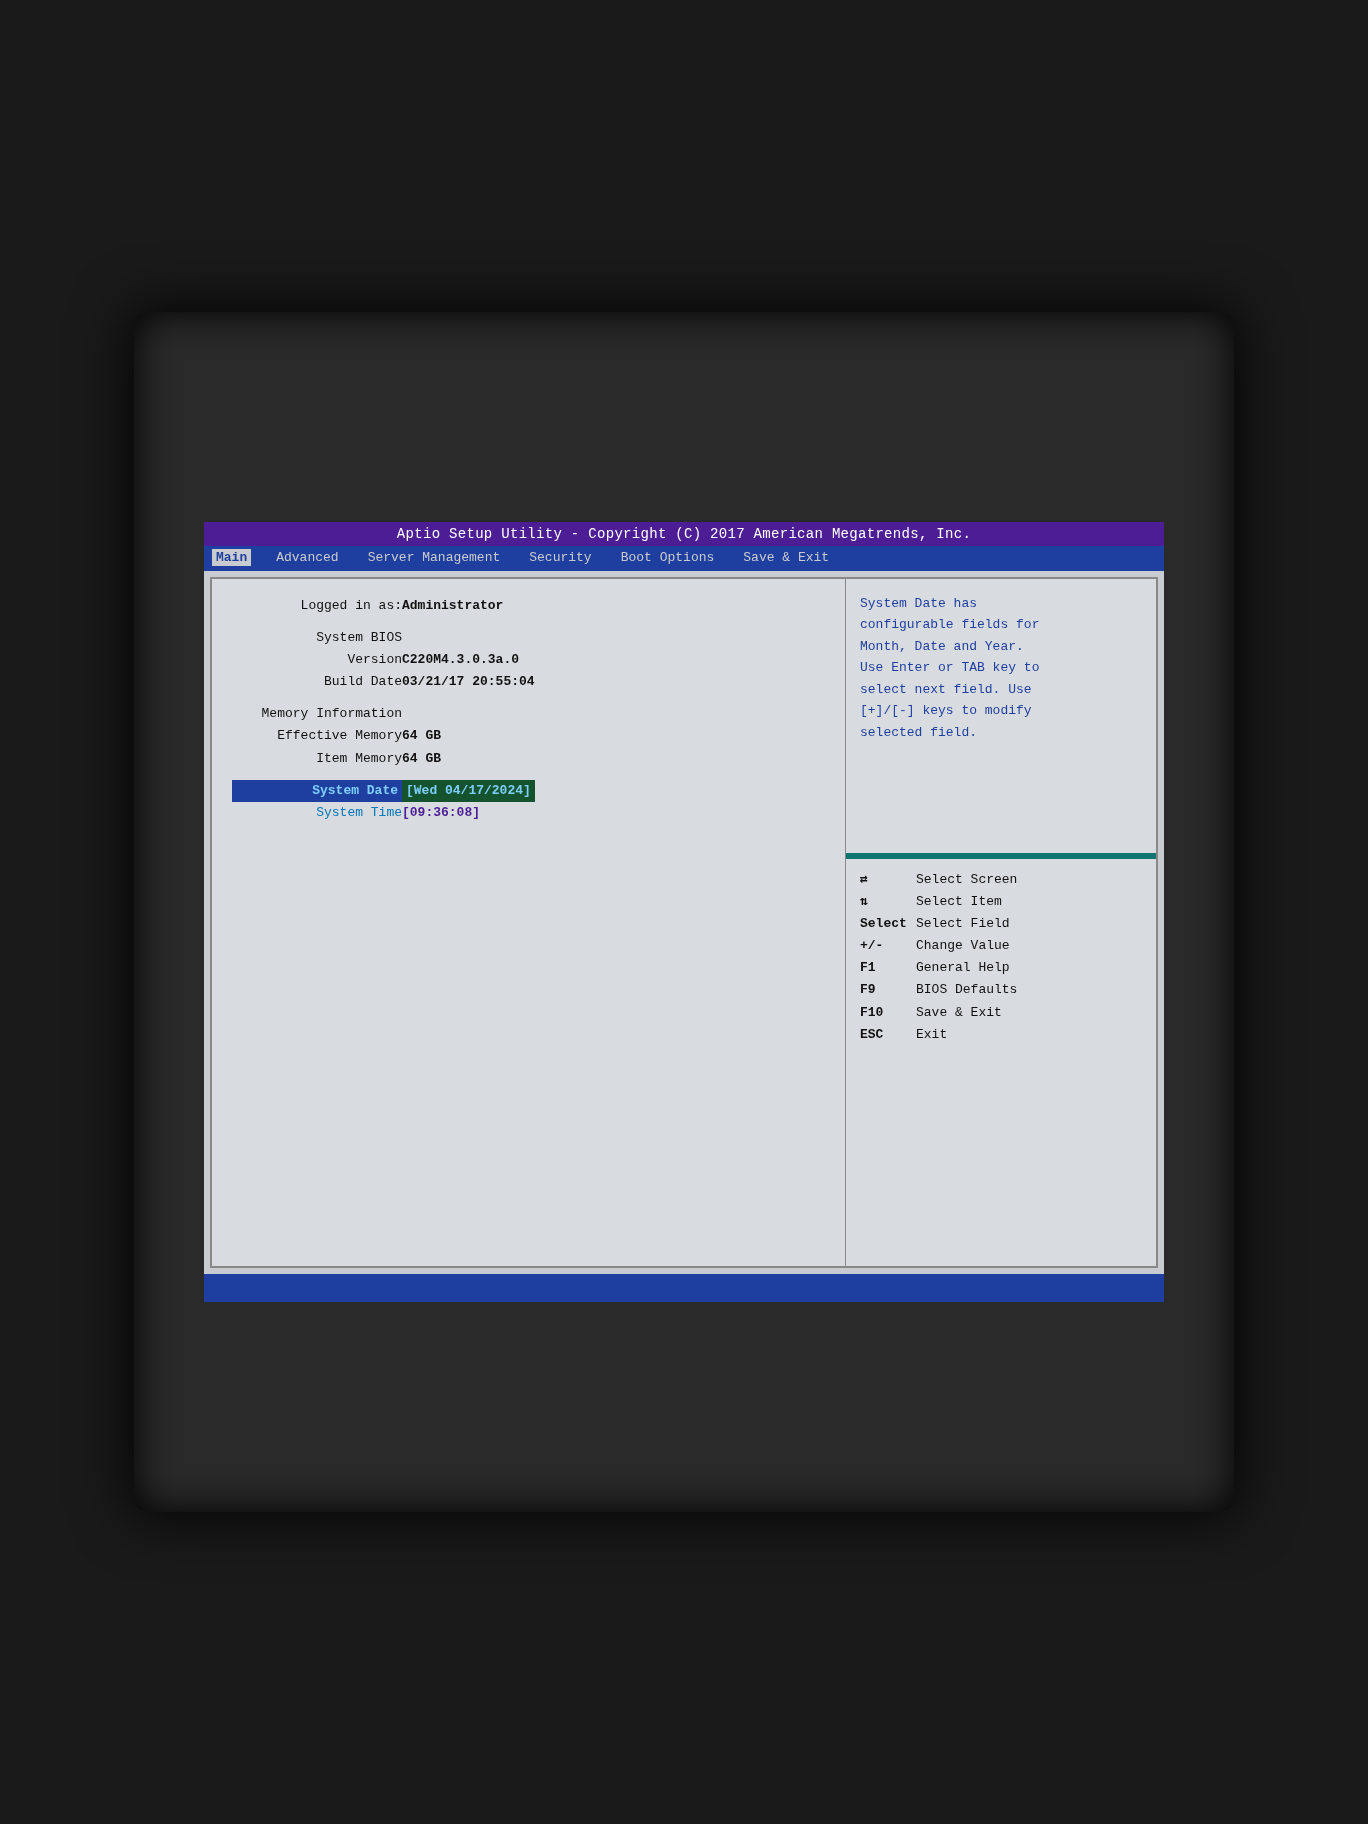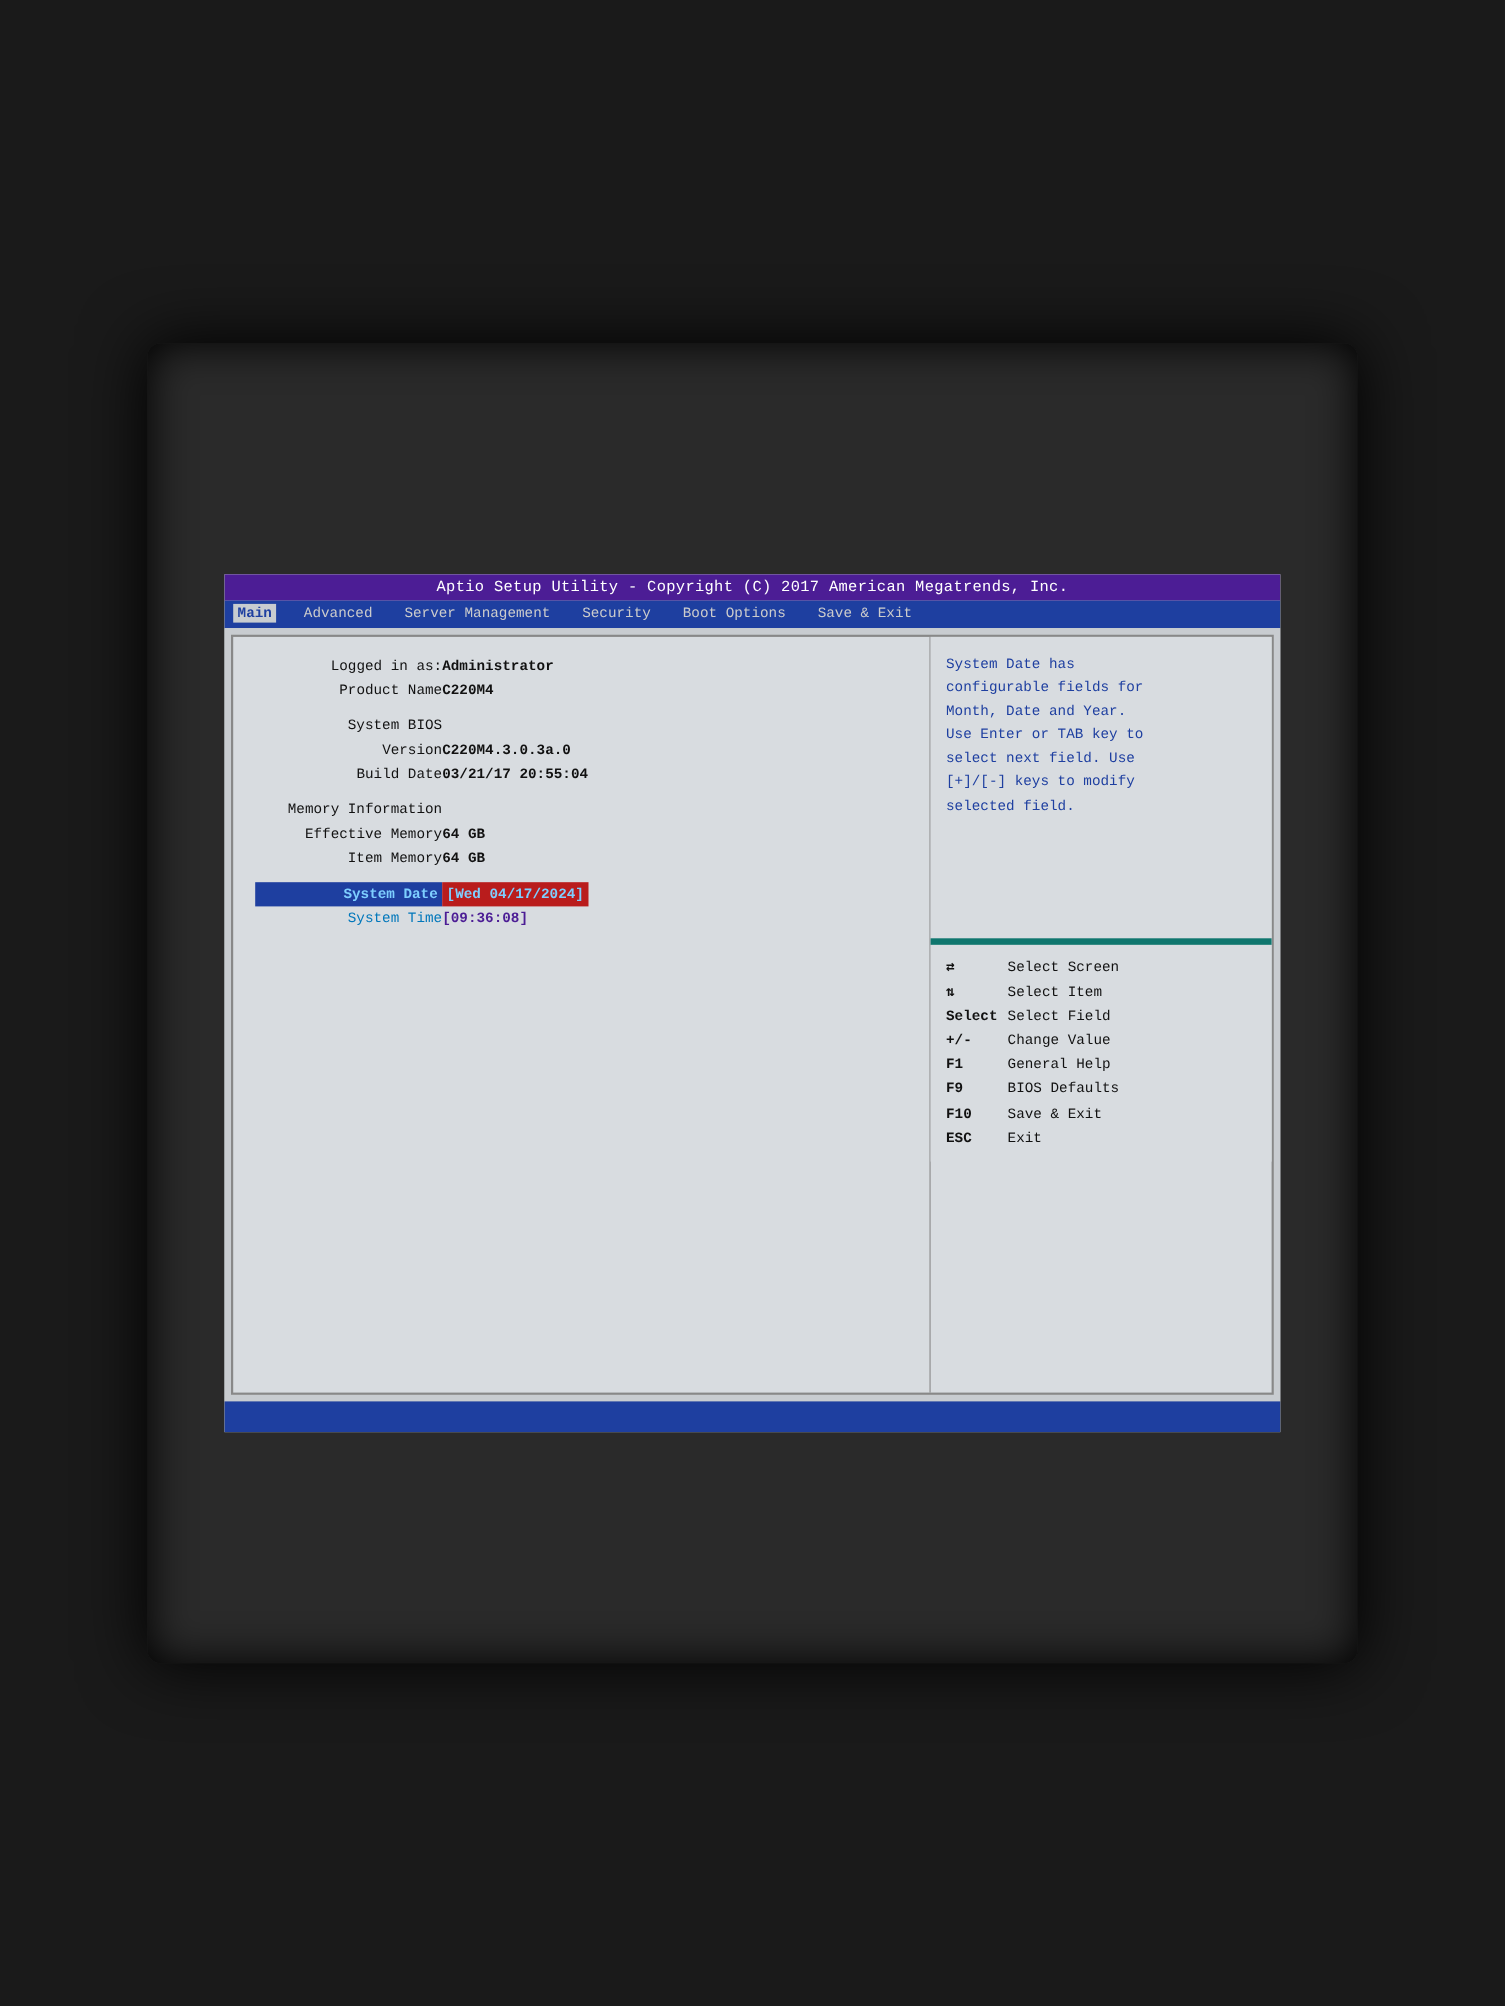--- a/index.html
+++ b/index.html
@@ -115,21 +115,21 @@
     }
 
     .highlight-row .field-label {
       background: #1e3fa0;
       color: #7ecfff;
       padding: 0 4px;
       font-weight: bold;
     }
 
     .highlight-row .field-value {
-      background: #b91c1c;
+      background: #14532d;
       color: #7ecfff;
       padding: 0 4px;
       font-weight: bold;
       text-align: right;
     }
 
     .cyan-row .field-label {
       color: #0077bb;
     }
 
@@ -217,24 +217,20 @@
 
     <div class="main-content">
       <div class="content-border">
 
         <div class="left-panel">
 
           <div class="field-row">
             <span class="field-label">Logged in as:</span>
             <span class="field-value">Administrator</span>
           </div>
-          <div class="field-row">
-            <span class="field-label">Product Name</span>
-            <span class="field-value">C220M4</span>
-          </div>
 
           <div class="spacer"></div>
 
           <div class="field-row section-header">
             <span class="field-label">System BIOS</span>
           </div>
           <div class="field-row">
             <span class="field-label">Version</span>
             <span class="field-value">C220M4.3.0.3a.0</span>
           </div>

